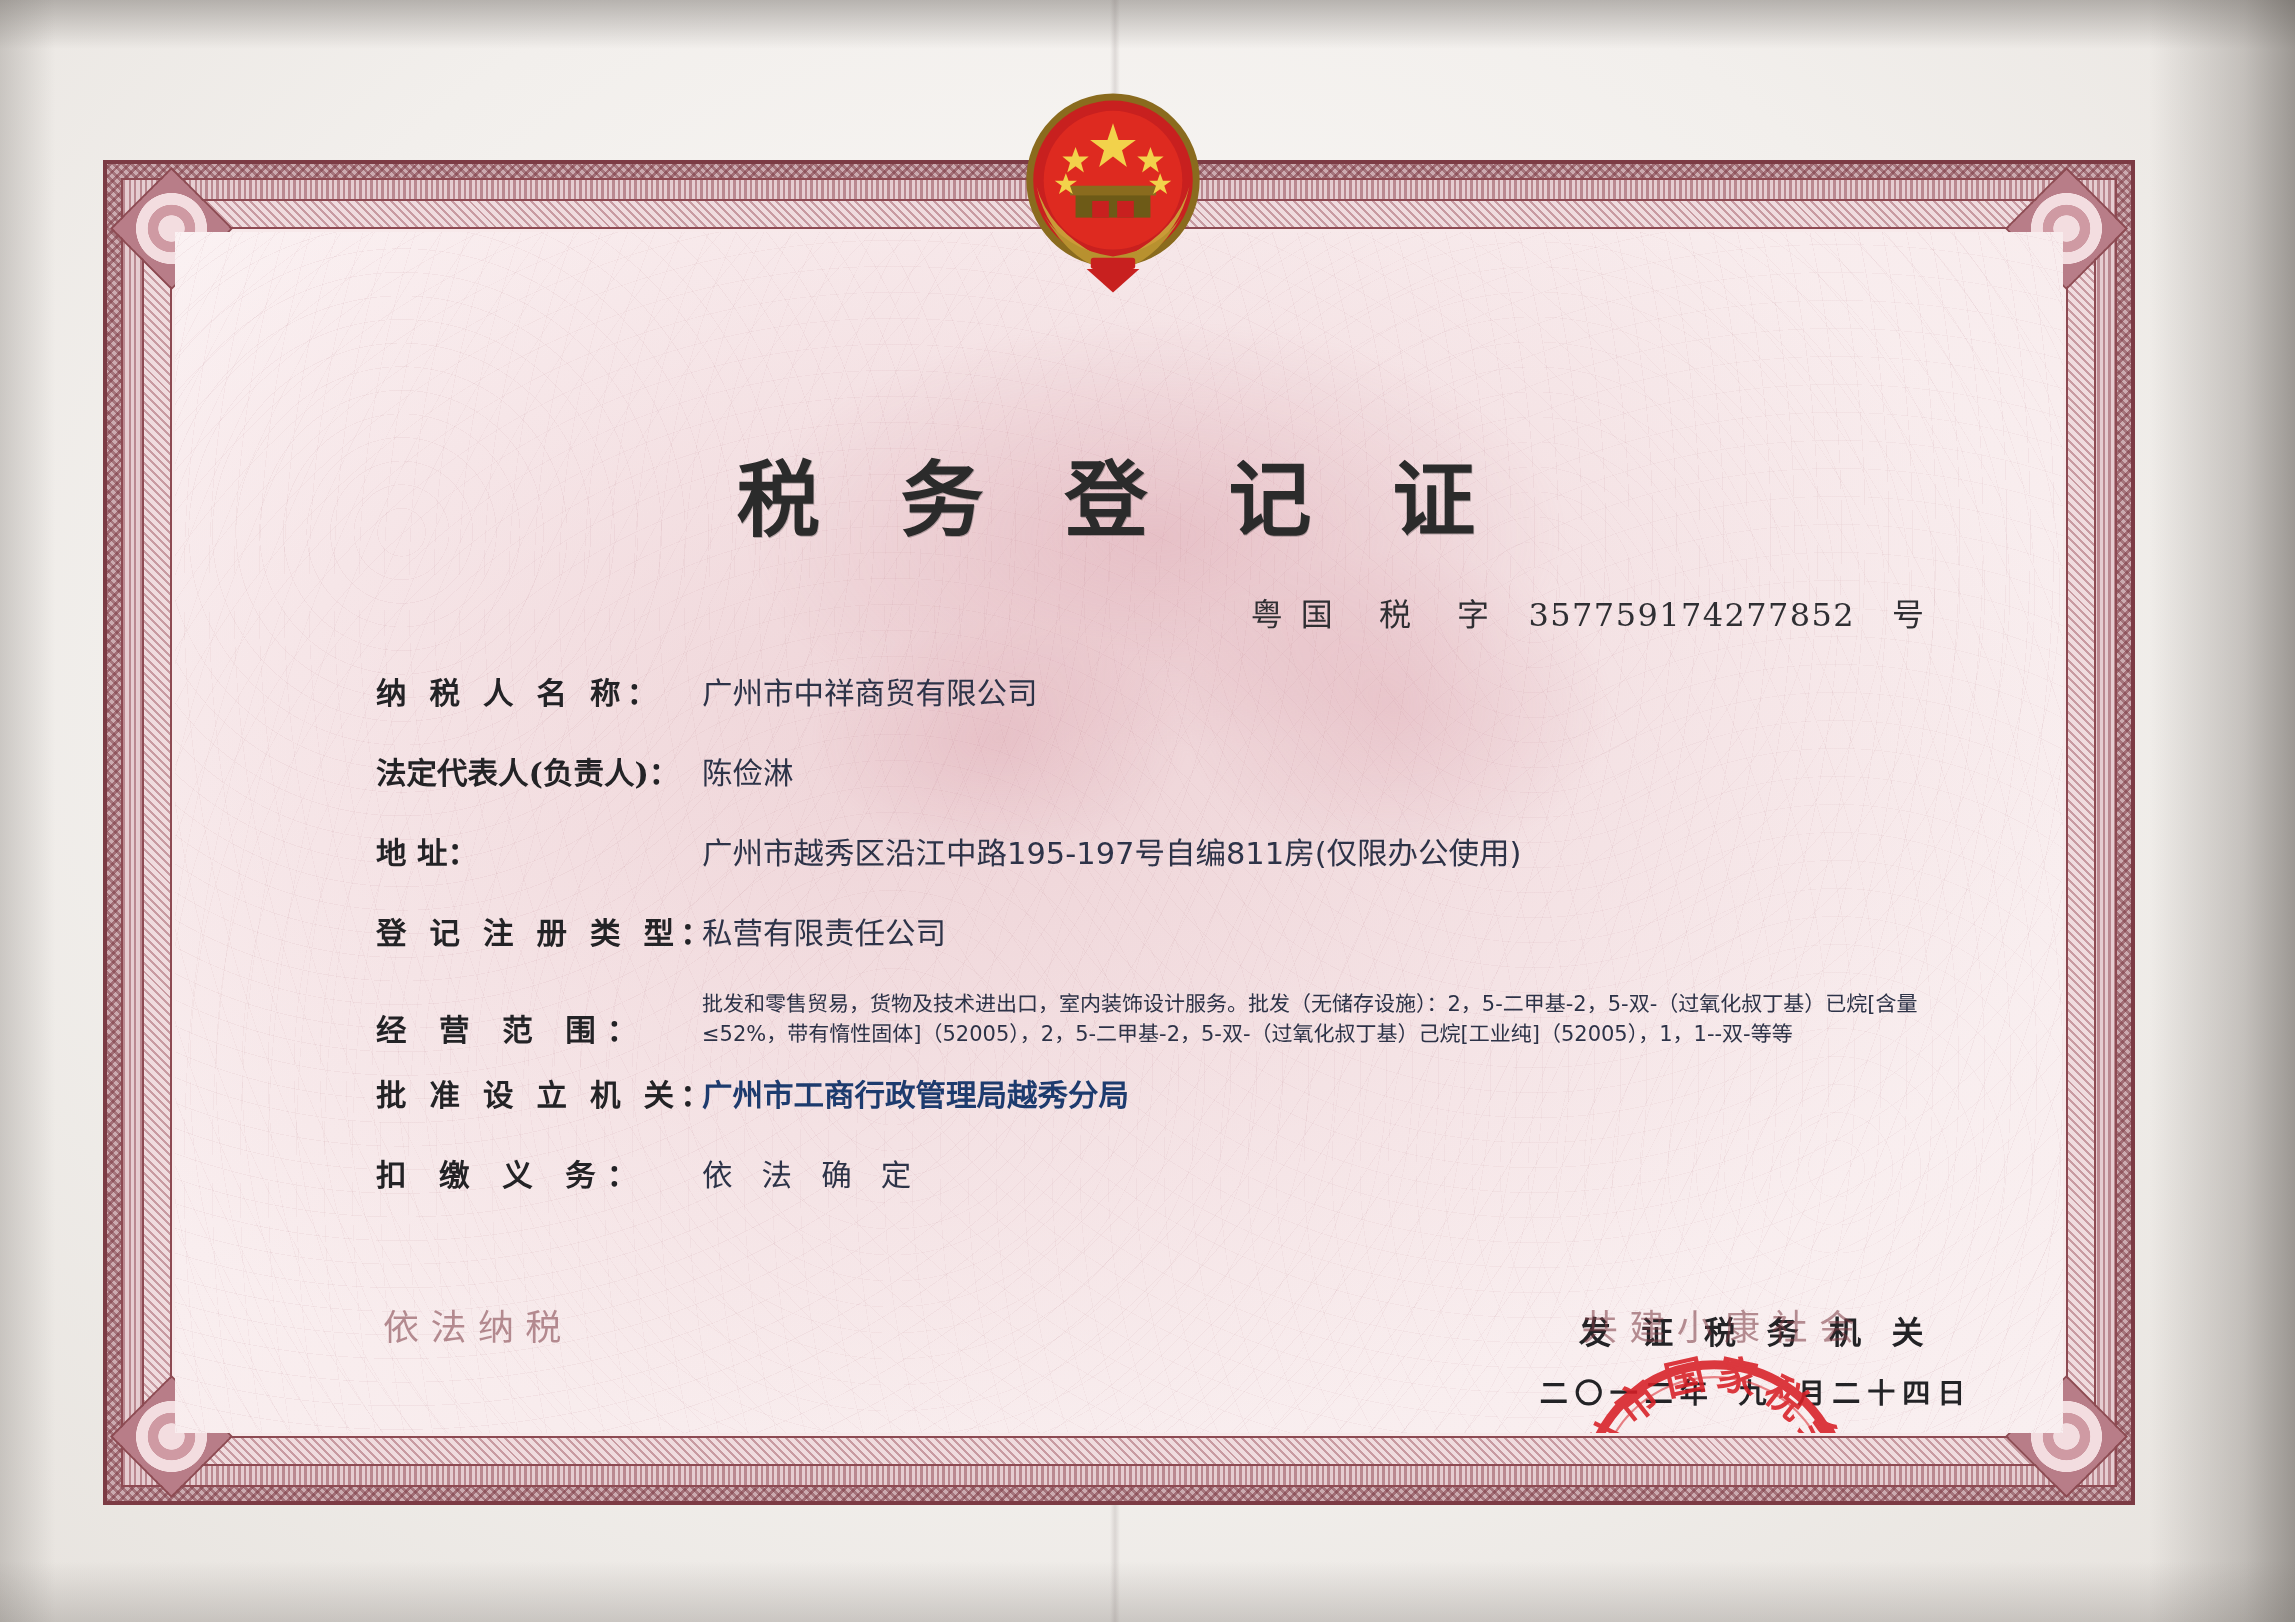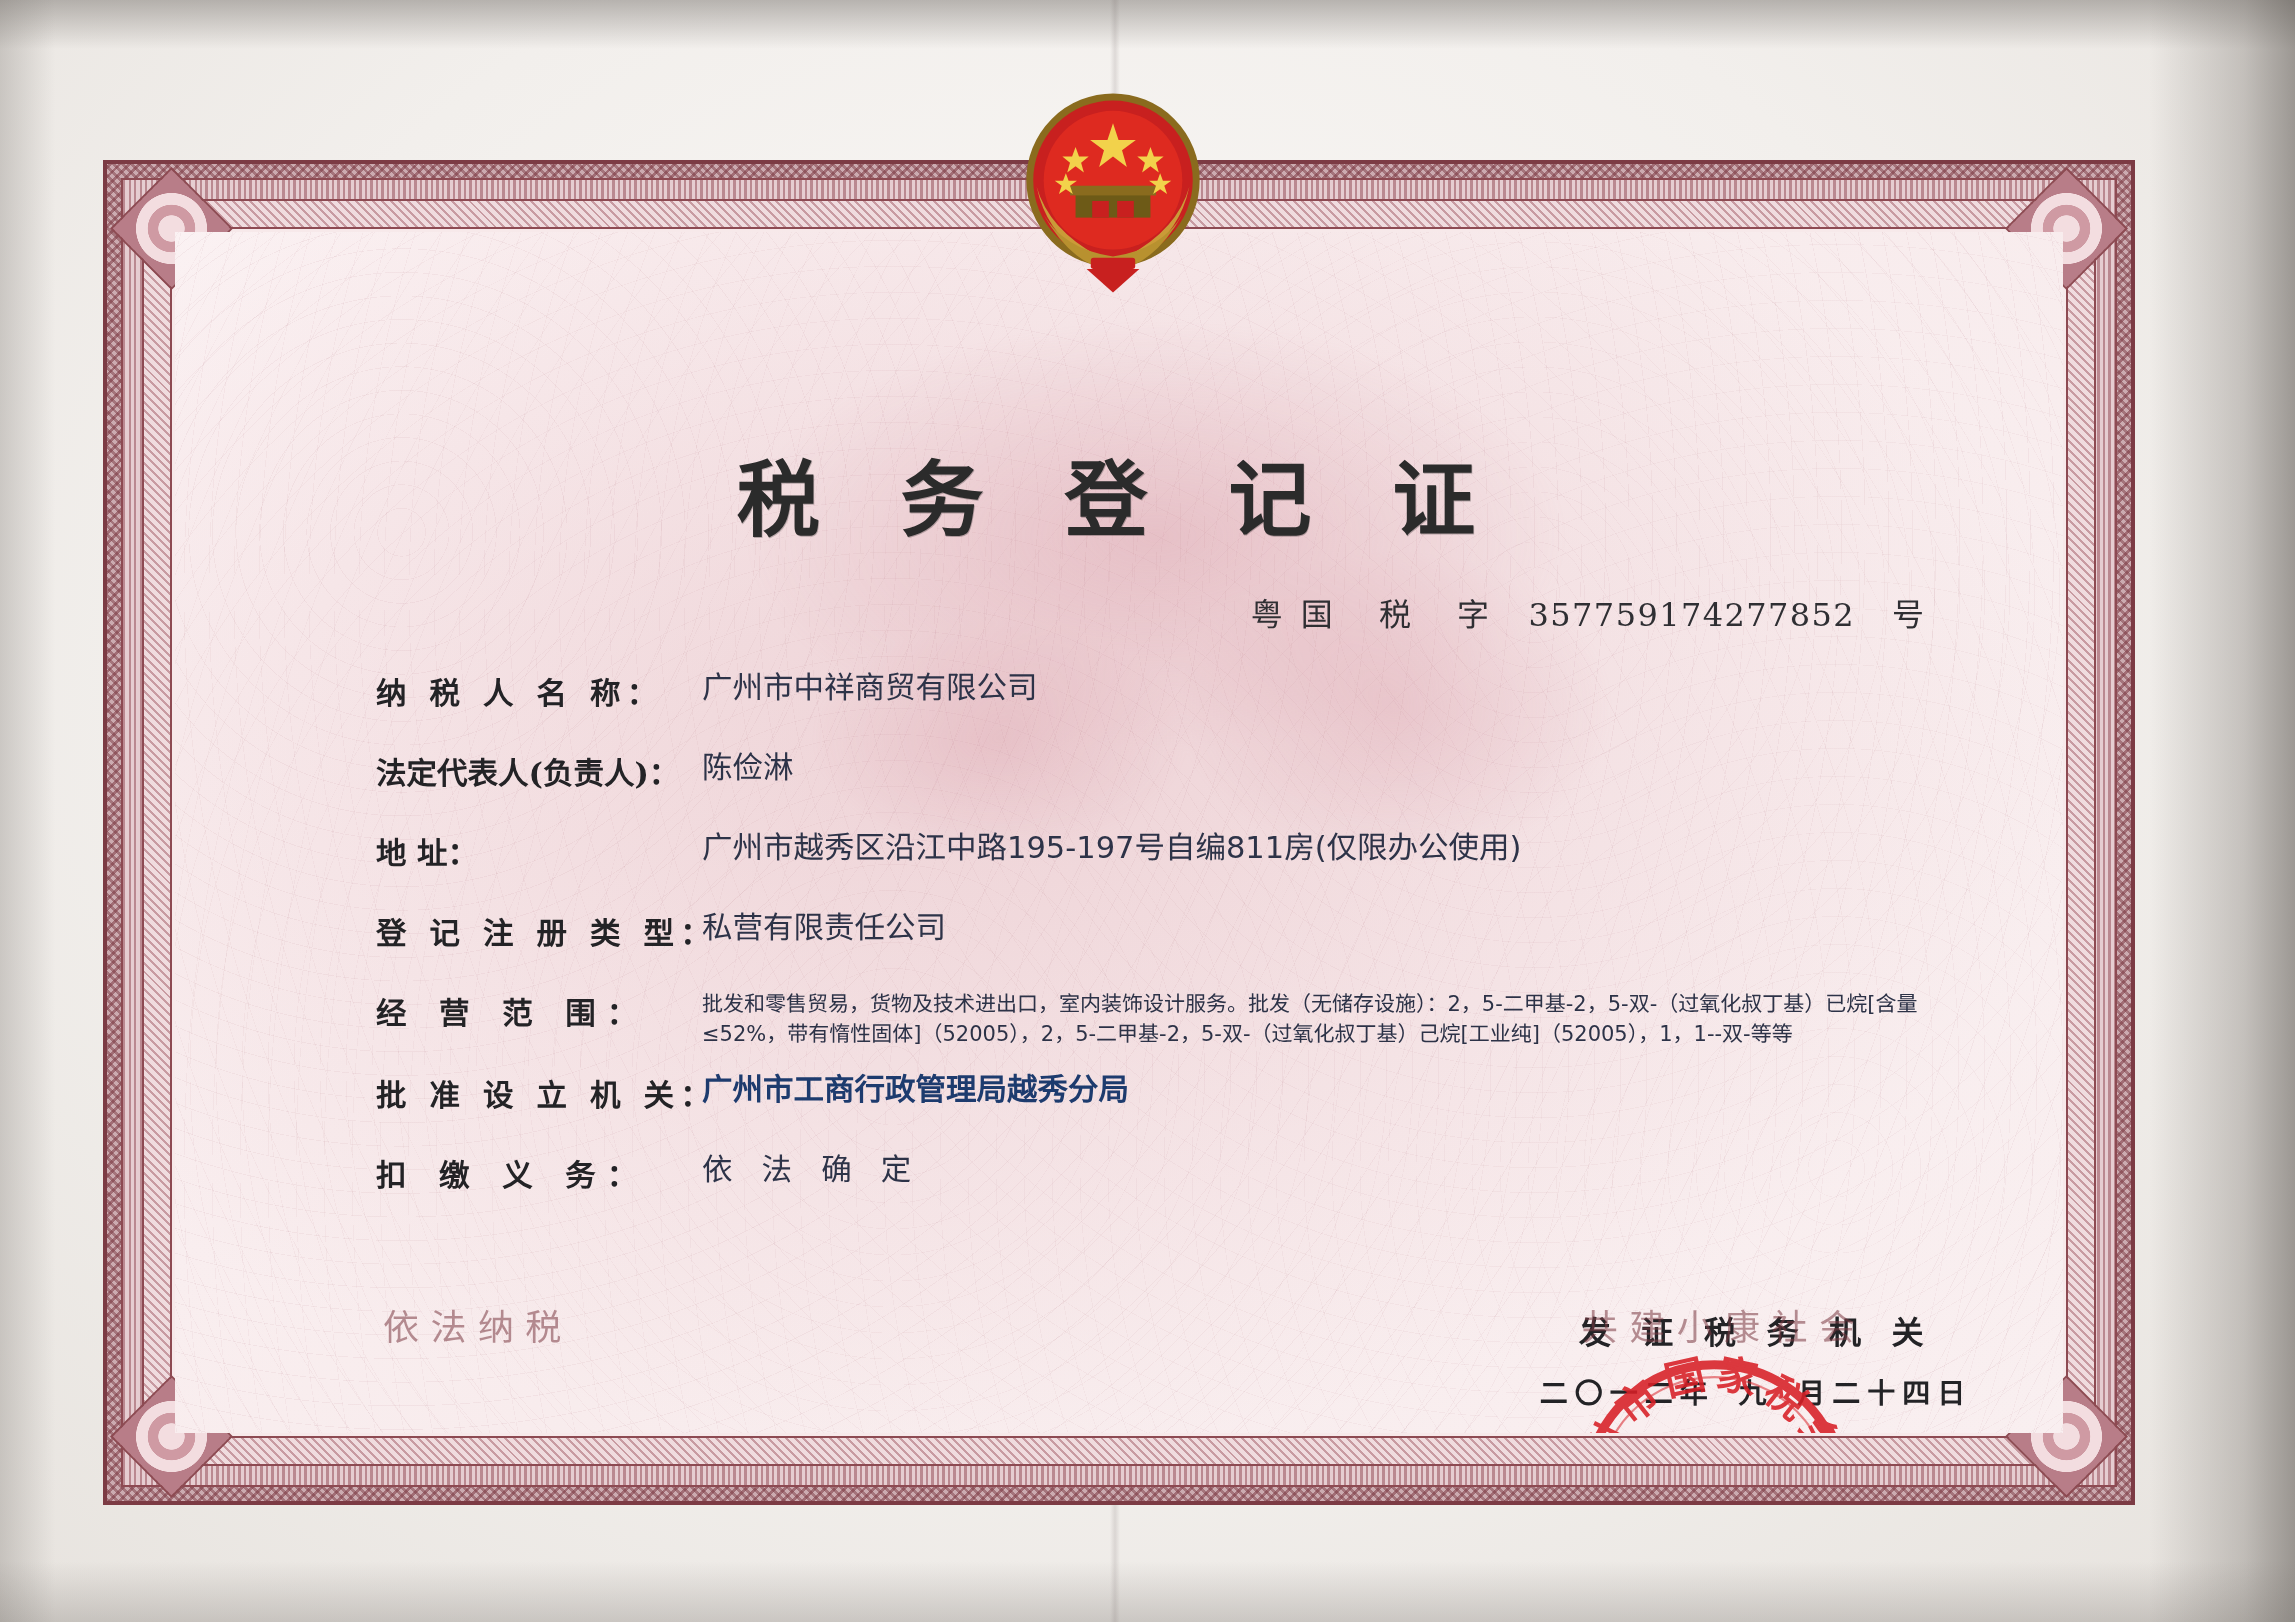--- a/index.html
+++ b/index.html
@@ -186,21 +186,21 @@
 
   
   .fields {
     position: absolute;
     left: 201px;
     top: 437px;
     width: 1664px;
   }
   .row {
     display: flex;
-    align-items: flex-start;
+    align-items: flex-end;
     margin-bottom: 36px;
   }
   .row .label {
     width: 326px;
     flex: 0 0 326px;
     font-size: 30.5px;
     color: #232326;
     font-family: "DejaVu Serif", "Liberation Serif", serif;
     font-weight: 700;
     white-space: nowrap;

